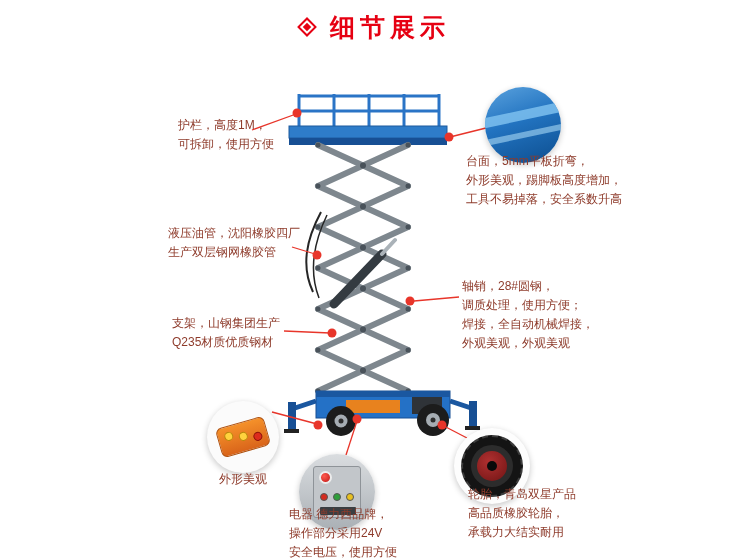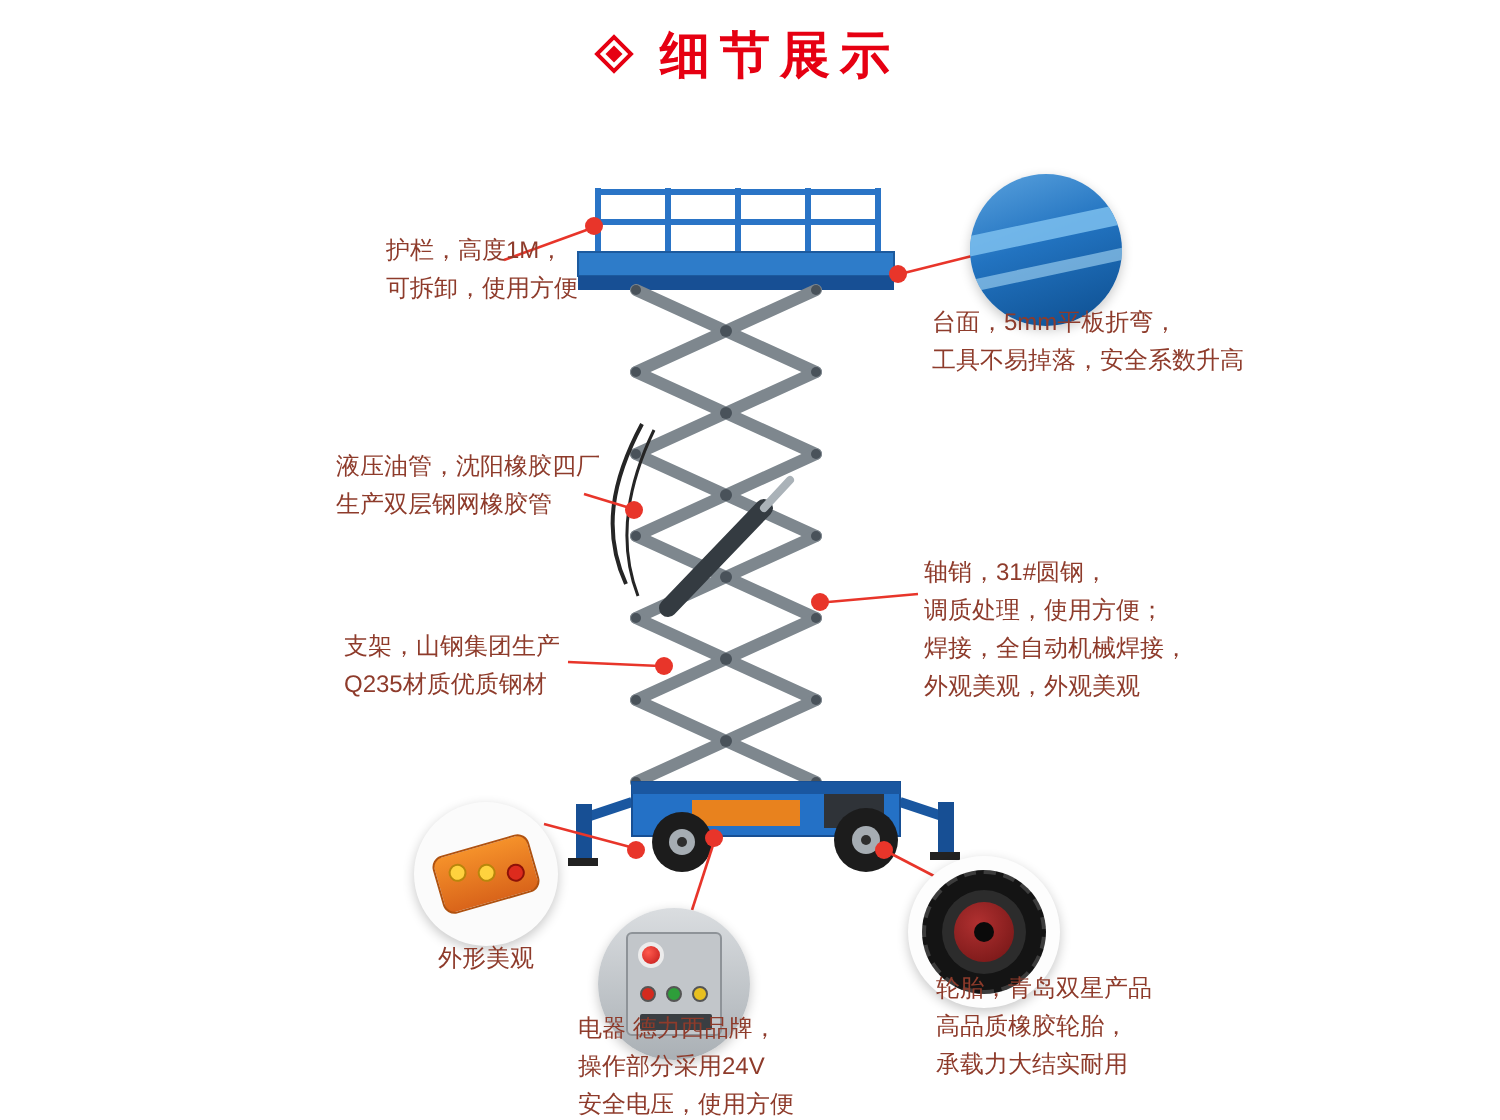--- a/index.html
+++ b/index.html
@@ -226,42 +226,43 @@
     </div>
   </div>
 
   <div class="detail-circle tire-circle">
     <div class="tire-outer"></div>
     <div class="tire-ring"></div>
     <div class="tire-hub"></div>
     <div class="tire-center"></div>
   </div>
 
-  <div class="callout" style="left:178px; top:116px;margin-left:15px;">
+  <div class="callout" style="left:178px; top:116px;">
     <span class="line">护栏，高度1M，</span>
     <span class="line">可拆卸，使用方便</span>
   </div>
 
   <div class="callout" style="left:466px; top:152px;">
     <span class="line">台面，5mm平板折弯，</span>
+    <span class="line">外形美观，踢脚板高度增加，</span>
     <span class="line">工具不易掉落，安全系数升高</span>
   </div>
 
   <div class="callout" style="left:168px; top:224px;">
     <span class="line">液压油管，沈阳橡胶四厂</span>
     <span class="line">生产双层钢网橡胶管</span>
   </div>
 
   <div class="callout" style="left:172px; top:314px;">
     <span class="line">支架，山钢集团生产</span>
     <span class="line">Q235材质优质钢材</span>
   </div>
 
   <div class="callout" style="left:462px; top:277px;">
-    <span class="line">轴销，31#圆钢，</span>
+    <span class="line">轴销，28#圆钢，</span>
     <span class="line">调质处理，使用方便；</span>
     <span class="line">焊接，全自动机械焊接，</span>
     <span class="line">外观美观，外观美观</span>
   </div>
 
   <div class="callout center" style="left:205px; top:470px; width:76px;">
     <span class="line">外形美观</span>
   </div>
 
   <div class="callout" style="left:289px; top:505px;">

